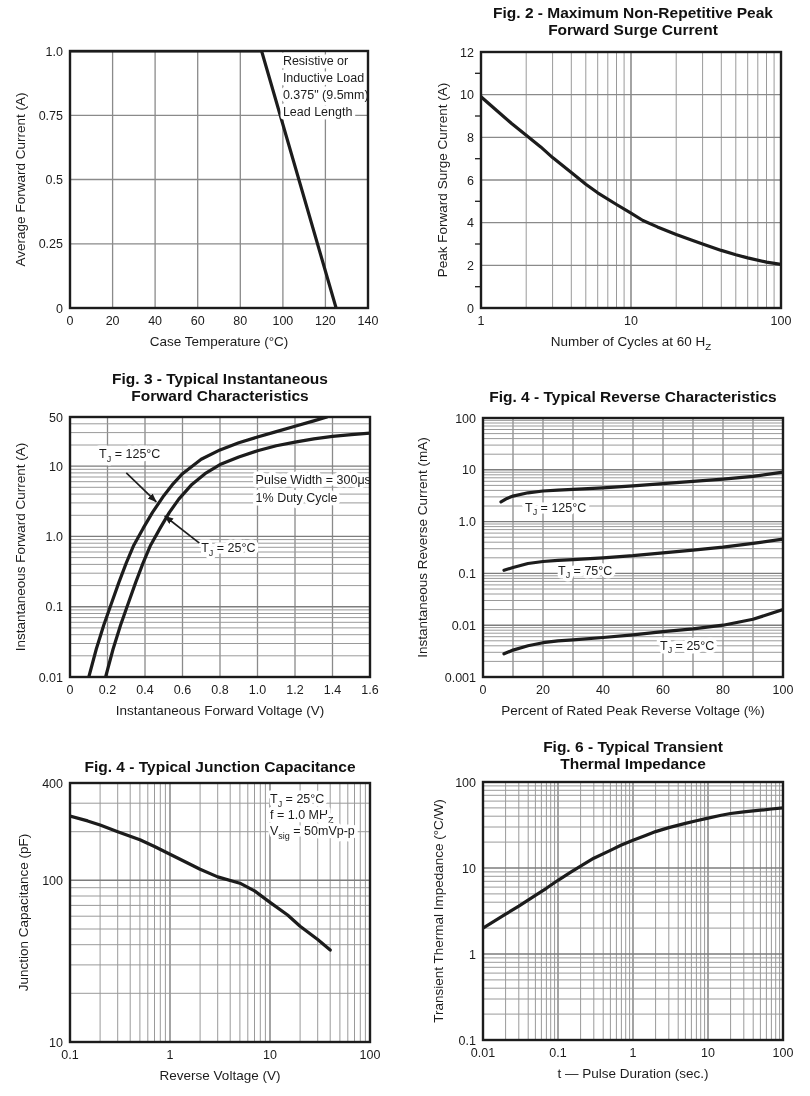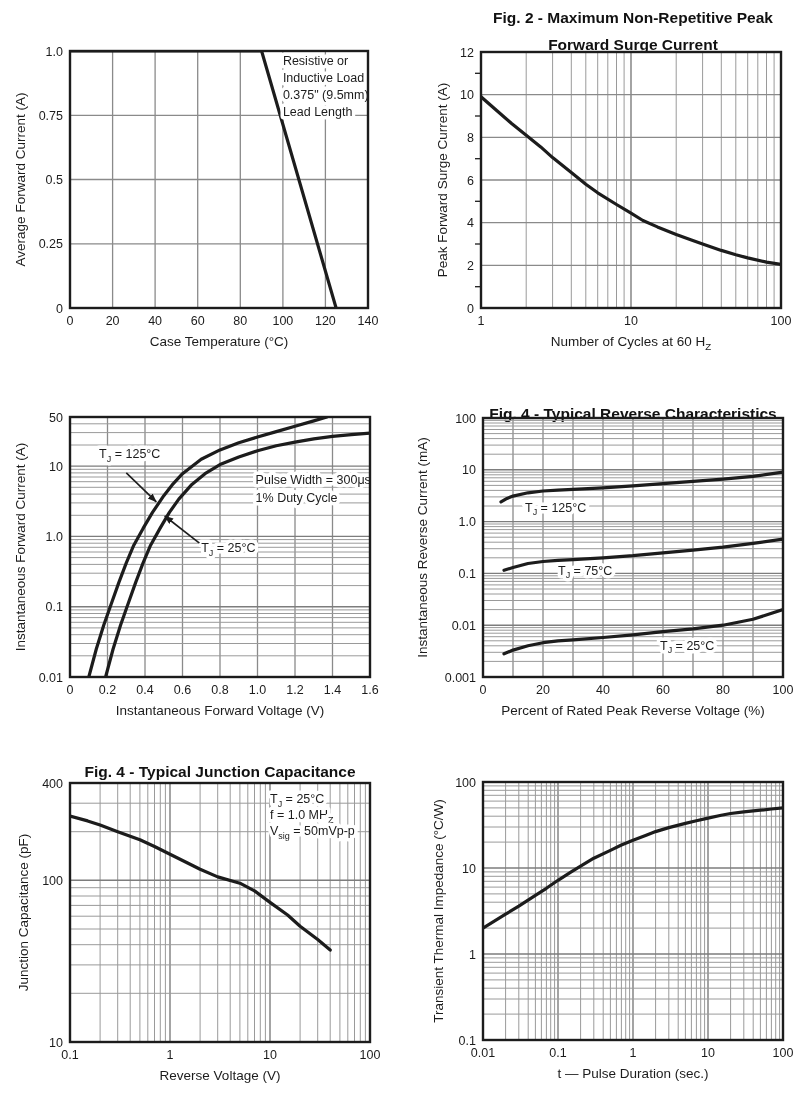--- a/index.html
+++ b/index.html
@@ -2,21 +2,21 @@
 <html><head>
 <meta charset="utf-8">
 <style>
   * { margin:0; padding:0; box-sizing:border-box; }
   html,body { background:#ffffff; }
   body { width:810px; height:1096px; font-family:"Liberation Sans", sans-serif; position:relative; }
   .page { position:relative; width:810px; height:1096px; background:#fff; overflow:hidden; }
   .fig { position:absolute; display:block; }
   .fig-title {
     position:absolute; right:0; text-align:center;
-    font-weight:bold; font-size:15.5px; line-height:27px; color:#111;
+    font-weight:bold; font-size:15.5px; line-height:17px; color:#111;
     white-space:pre-line;
   }
   svg.fig-svg { position:absolute; left:0; top:0; }
   svg text { font-family:"Liberation Sans", sans-serif; fill:#1c1c1c; }
 </style>
 </head>
 <body>
 
 <div class="page">
 
@@ -122,20 +122,22 @@
         <text x="69" y="184.5" text-anchor="end" font-size="12.5" fill="#1c1c1c"><tspan>6</tspan></text>
         <text x="69" y="141.8" text-anchor="end" font-size="12.5" fill="#1c1c1c"><tspan>8</tspan></text>
         <text x="69" y="99.2" text-anchor="end" font-size="12.5" fill="#1c1c1c"><tspan>10</tspan></text>
         <text x="69" y="56.5" text-anchor="end" font-size="12.5" fill="#1c1c1c"><tspan>12</tspan></text>
         <text x="226.0" y="346" text-anchor="middle" font-size="13.5" fill="#1c1c1c"><tspan>Number of Cycles at 60 H</tspan><tspan dy="3.5" font-size="9.7">Z</tspan></text>
         <text x="42" y="180" text-anchor="middle" font-size="13.5" fill="#1c1c1c" transform="rotate(-90 42 180)"><tspan>Peak Forward Surge Current (A)</tspan></text>
       </svg>
   </figure>
 
   <figure class="fig" style="left:0;top:366px;width:405px;height:364px">
+    <div class="fig-title" style="left:35px;top:4px">Fig. 3 - Typical Instantaneous
+Forward Characteristics</div>
     <svg class="fig-svg" width="405" height="364" viewBox="0 0 405 364">
         <defs>
           <clipPath id="clip2">
             <rect x="70" y="51" width="300" height="260"></rect>
           </clipPath>
           <marker id="ah2" markerWidth="9" markerHeight="8" refX="8.5" refY="3.5" orient="auto" markerUnits="userSpaceOnUse">
             <path d="M0,0 L9,3.5 L0,7 Z" fill="#1c1c1c"></path>
           </marker>
         </defs>
         <g>
@@ -201,21 +203,21 @@
         <text x="63" y="245.2" text-anchor="end" font-size="12.5" fill="#1c1c1c"><tspan>0.1</tspan></text>
         <text x="63" y="174.9" text-anchor="end" font-size="12.5" fill="#1c1c1c"><tspan>1.0</tspan></text>
         <text x="63" y="104.6" text-anchor="end" font-size="12.5" fill="#1c1c1c"><tspan>10</tspan></text>
         <text x="63" y="55.5" text-anchor="end" font-size="12.5" fill="#1c1c1c"><tspan>50</tspan></text>
         <text x="220.0" y="349" text-anchor="middle" font-size="13.5" fill="#1c1c1c"><tspan>Instantaneous Forward Voltage (V)</tspan></text>
         <text x="25" y="181" text-anchor="middle" font-size="13.5" fill="#1c1c1c" transform="rotate(-90 25 181)"><tspan>Instantaneous Forward Current (A)</tspan></text>
       </svg>
   </figure>
 
   <figure class="fig" style="left:405px;top:366px;width:405px;height:364px">
-    <div class="fig-title" style="left:51px;top:34px">Fig. 4 - Typical Reverse Characteristics</div>
+    <div class="fig-title" style="left:51px;top:22px">Fig. 4 - Typical Reverse Characteristics</div>
     <svg class="fig-svg" width="405" height="364" viewBox="0 0 405 364">
         <defs>
           <clipPath id="clip3">
             <rect x="78" y="52" width="300" height="259"></rect>
           </clipPath>
           <marker id="ah3" markerWidth="9" markerHeight="8" refX="8.5" refY="3.5" orient="auto" markerUnits="userSpaceOnUse">
             <path d="M0,0 L9,3.5 L0,7 Z" fill="#1c1c1c"></path>
           </marker>
         </defs>
         <g>
@@ -362,20 +364,22 @@
         <text x="370.0" y="329" text-anchor="middle" font-size="12.5" fill="#1c1c1c"><tspan>100</tspan></text>
         <text x="63" y="316.5" text-anchor="end" font-size="12.5" fill="#1c1c1c"><tspan>10</tspan></text>
         <text x="63" y="154.8" text-anchor="end" font-size="12.5" fill="#1c1c1c"><tspan>100</tspan></text>
         <text x="63" y="57.5" text-anchor="end" font-size="12.5" fill="#1c1c1c"><tspan>400</tspan></text>
         <text x="220.0" y="350" text-anchor="middle" font-size="13.5" fill="#1c1c1c"><tspan>Reverse Voltage (V)</tspan></text>
         <text x="28" y="182.5" text-anchor="middle" font-size="13.5" fill="#1c1c1c" transform="rotate(-90 28 182.5)"><tspan>Junction Capacitance (pF)</tspan></text>
       </svg>
   </figure>
 
   <figure class="fig" style="left:405px;top:730px;width:405px;height:366px">
+    <div class="fig-title" style="left:51px;top:8px">Fig. 6 - Typical Transient
+Thermal Impedance</div>
     <svg class="fig-svg" width="405" height="366" viewBox="0 0 405 366">
         <defs>
           <clipPath id="clip5">
             <rect x="78" y="52" width="300" height="258"></rect>
           </clipPath>
           <marker id="ah5" markerWidth="9" markerHeight="8" refX="8.5" refY="3.5" orient="auto" markerUnits="userSpaceOnUse">
             <path d="M0,0 L9,3.5 L0,7 Z" fill="#1c1c1c"></path>
           </marker>
         </defs>
         <g>

